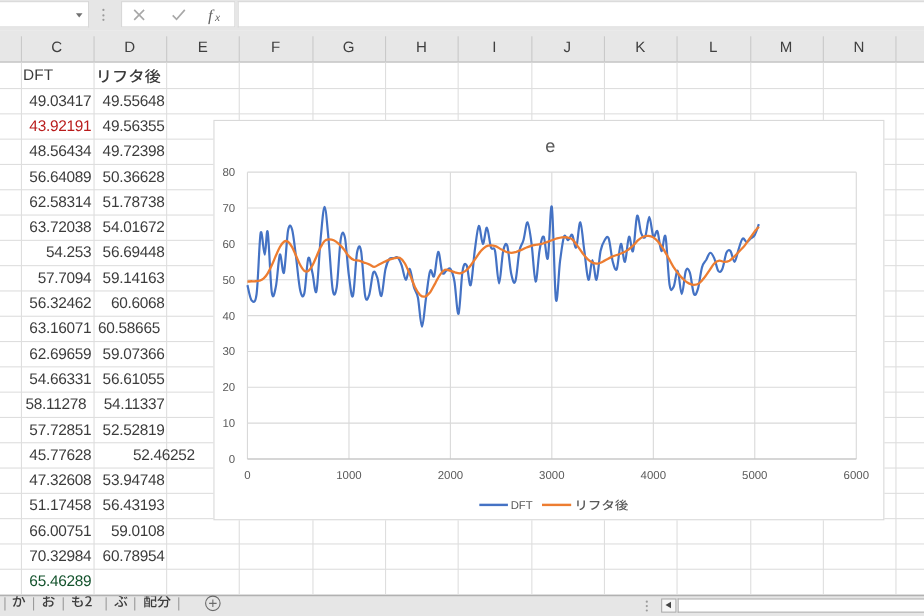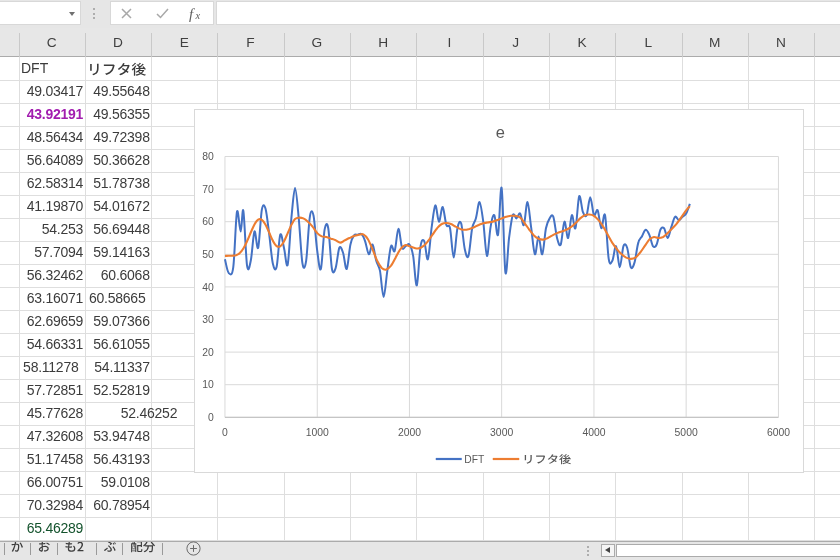--- a/index.html
+++ b/index.html
@@ -84,29 +84,29 @@
       <div class="abs" style="left:0;top:414.0px;width:840px;height:1px;background:#dedede;"></div>
       <div class="abs" style="left:0;top:437.0px;width:840px;height:1px;background:#dedede;"></div>
       <div class="abs" style="left:0;top:460.0px;width:840px;height:1px;background:#dedede;"></div>
       <div class="abs" style="left:0;top:483.0px;width:840px;height:1px;background:#dedede;"></div>
       <div class="abs" style="left:21px;top:0.0px;width:60px;height:23px;line-height:23.5px;font-size:14px;color:#3c3c3c;">DFT</div>
       <svg class="abs" style="left:87.3px;top:5.0px;" width="60" height="15" viewBox="0 0 60 15">
         <path transform="translate(0,12.5) scale(0.0148,-0.014)" fill="#3c3c3c" d="M788 766Q787 747 785 724Q784 701 784 674Q784 651 784 618Q784 584 784 551Q784 517 784 496Q784 411 777 349Q771 287 757 242Q743 198 722 164Q702 129 674 98Q642 60 600 32Q558 3 515 -16Q472 -35 435 -48L352 39Q423 57 485 88Q546 119 592 169Q618 200 635 231Q651 262 660 300Q668 338 671 387Q675 436 675 502Q675 524 675 557Q675 590 675 622Q675 654 675 674Q675 701 673 724Q671 747 669 766ZM324 758Q323 743 321 724Q320 705 320 684Q320 675 320 651Q320 626 320 592Q320 558 320 521Q320 484 320 449Q320 414 320 387Q320 361 320 349Q320 330 321 306Q323 283 324 268H209Q210 280 212 304Q213 327 213 349Q213 361 213 388Q213 415 213 449Q213 484 213 522Q213 559 213 592Q213 626 213 651Q213 675 213 684Q213 698 212 720Q211 743 209 758Z M1873 665Q1868 653 1863 638Q1859 622 1855 607Q1847 569 1834 522Q1821 475 1803 425Q1784 375 1760 328Q1736 280 1706 240Q1660 181 1602 130Q1545 79 1472 38Q1399 -2 1308 -31L1222 63Q1321 87 1393 123Q1465 158 1519 203Q1572 249 1613 301Q1648 345 1673 399Q1698 453 1715 507Q1732 562 1738 608Q1724 608 1687 608Q1649 608 1599 608Q1549 608 1495 608Q1440 608 1390 608Q1339 608 1301 608Q1263 608 1247 608Q1215 608 1187 607Q1158 606 1139 604V716Q1153 714 1172 712Q1191 711 1211 710Q1231 708 1247 708Q1261 708 1291 708Q1322 708 1362 708Q1403 708 1449 708Q1495 708 1540 708Q1586 708 1625 708Q1665 708 1693 708Q1721 708 1732 708Q1745 708 1762 710Q1780 711 1796 715Z M2421 463Q2468 435 2522 401Q2576 366 2630 329Q2684 291 2732 256Q2781 221 2816 191L2742 103Q2708 134 2660 172Q2613 210 2558 250Q2504 290 2450 326Q2397 363 2352 392ZM2884 640Q2877 628 2869 611Q2862 593 2857 578Q2842 530 2816 472Q2791 414 2755 355Q2720 295 2676 240Q2607 155 2506 77Q2406 0 2264 -54L2173 26Q2271 56 2348 99Q2424 142 2483 193Q2542 243 2586 295Q2623 339 2654 391Q2686 443 2709 495Q2733 547 2743 589H2386L2424 679H2728Q2749 679 2769 682Q2789 685 2803 690ZM2550 788Q2535 766 2521 740Q2506 714 2498 699Q2466 643 2417 576Q2367 509 2303 445Q2239 380 2163 327L2078 393Q2165 447 2227 509Q2290 571 2332 630Q2374 689 2398 734Q2407 749 2419 776Q2430 802 2436 824Z M3555 433 3641 407Q3608 348 3562 295Q3515 241 3462 196Q3409 151 3354 117Q3348 127 3337 140Q3325 153 3313 167Q3301 180 3291 188Q3371 230 3442 294Q3514 358 3555 433ZM3564 846 3647 803Q3609 757 3565 710Q3522 663 3485 629L3419 667Q3444 691 3470 722Q3497 753 3522 786Q3547 818 3564 846ZM3755 770 3840 724Q3788 669 3727 610Q3666 552 3604 498Q3542 444 3486 403L3423 445Q3464 476 3509 516Q3554 556 3599 600Q3644 643 3684 687Q3724 731 3755 770ZM3331 673 3388 734Q3426 710 3467 681Q3508 651 3544 621Q3579 591 3601 566L3540 497Q3520 523 3485 554Q3450 586 3410 617Q3370 648 3331 673ZM3743 558 3816 598Q3848 565 3879 526Q3910 487 3936 449Q3963 411 3977 379L3898 334Q3885 364 3860 403Q3835 443 3804 483Q3774 524 3743 558ZM3303 471Q3376 472 3471 473Q3566 474 3674 477Q3782 479 3889 482L3885 405Q3782 401 3678 398Q3575 394 3480 391Q3386 388 3311 386ZM3504 274Q3546 204 3616 147Q3686 91 3779 52Q3871 14 3978 -5Q3968 -15 3957 -30Q3946 -44 3936 -59Q3927 -74 3920 -86Q3810 -62 3716 -16Q3622 30 3549 96Q3476 163 3427 249ZM3527 324H3813V252H3464ZM3783 324H3800L3816 328L3876 300Q3842 218 3786 155Q3731 91 3659 44Q3588 -3 3506 -35Q3423 -68 3336 -88Q3329 -70 3316 -46Q3302 -22 3290 -7Q3371 8 3447 35Q3523 62 3589 102Q3656 142 3706 194Q3755 246 3783 311ZM3256 635 3340 604Q3306 544 3262 485Q3218 425 3169 372Q3119 320 3070 279Q3066 290 3057 306Q3047 322 3037 339Q3027 356 3019 365Q3063 399 3107 442Q3151 485 3189 535Q3228 584 3256 635ZM3235 844 3319 811Q3289 768 3249 724Q3209 680 3166 640Q3123 600 3080 569Q3074 579 3065 592Q3056 604 3046 617Q3037 630 3029 638Q3067 665 3106 700Q3145 734 3179 772Q3213 810 3235 844ZM3168 436 3247 515 3257 511V-87H3168Z"></path>
       </svg>
       <div class="abs" style="left:18.5px;top:23.0px;width:64.6px;height:23px;line-height:23.5px;font-size:14px;letter-spacing:-0.25px;color:#3c3c3c;text-align:right;">49.03417</div>
       <div class="abs" style="left:84.8px;top:23.0px;width:64.9px;height:23px;line-height:23.5px;font-size:14px;letter-spacing:-0.25px;color:#3c3c3c;text-align:right;">49.55648</div>
-      <div class="abs" style="left:18.5px;top:46.0px;width:64.6px;height:23px;line-height:23.5px;font-size:14px;letter-spacing:-0.25px;color:#a21caf;text-align:right;font-weight:bold;">43.92191</div>
+      <div class="abs" style="left:18.5px;top:46.0px;width:64.6px;height:23px;line-height:23.5px;font-size:14px;letter-spacing:-0.25px;color:#b91c1c;text-align:right;">43.92191</div>
       <div class="abs" style="left:84.8px;top:46.0px;width:64.9px;height:23px;line-height:23.5px;font-size:14px;letter-spacing:-0.25px;color:#3c3c3c;text-align:right;">49.56355</div>
       <div class="abs" style="left:18.5px;top:69.0px;width:64.6px;height:23px;line-height:23.5px;font-size:14px;letter-spacing:-0.25px;color:#3c3c3c;text-align:right;">48.56434</div>
       <div class="abs" style="left:84.8px;top:69.0px;width:64.9px;height:23px;line-height:23.5px;font-size:14px;letter-spacing:-0.25px;color:#3c3c3c;text-align:right;">49.72398</div>
       <div class="abs" style="left:18.5px;top:92.0px;width:64.6px;height:23px;line-height:23.5px;font-size:14px;letter-spacing:-0.25px;color:#3c3c3c;text-align:right;">56.64089</div>
       <div class="abs" style="left:84.8px;top:92.0px;width:64.9px;height:23px;line-height:23.5px;font-size:14px;letter-spacing:-0.25px;color:#3c3c3c;text-align:right;">50.36628</div>
       <div class="abs" style="left:18.5px;top:115.0px;width:64.6px;height:23px;line-height:23.5px;font-size:14px;letter-spacing:-0.25px;color:#3c3c3c;text-align:right;">62.58314</div>
       <div class="abs" style="left:84.8px;top:115.0px;width:64.9px;height:23px;line-height:23.5px;font-size:14px;letter-spacing:-0.25px;color:#3c3c3c;text-align:right;">51.78738</div>
-      <div class="abs" style="left:18.5px;top:138.0px;width:64.6px;height:23px;line-height:23.5px;font-size:14px;letter-spacing:-0.25px;color:#3c3c3c;text-align:right;">41.19870</div>
+      <div class="abs" style="left:18.5px;top:138.0px;width:64.6px;height:23px;line-height:23.5px;font-size:14px;letter-spacing:-0.25px;color:#3c3c3c;text-align:right;">63.72038</div>
       <div class="abs" style="left:84.8px;top:138.0px;width:64.9px;height:23px;line-height:23.5px;font-size:14px;letter-spacing:-0.25px;color:#3c3c3c;text-align:right;">54.01672</div>
       <div class="abs" style="left:18.5px;top:161.0px;width:64.6px;height:23px;line-height:23.5px;font-size:14px;letter-spacing:-0.25px;color:#3c3c3c;text-align:right;">54.253</div>
       <div class="abs" style="left:84.8px;top:161.0px;width:64.9px;height:23px;line-height:23.5px;font-size:14px;letter-spacing:-0.25px;color:#3c3c3c;text-align:right;">56.69448</div>
       <div class="abs" style="left:18.5px;top:184.0px;width:64.6px;height:23px;line-height:23.5px;font-size:14px;letter-spacing:-0.25px;color:#3c3c3c;text-align:right;">57.7094</div>
       <div class="abs" style="left:84.8px;top:184.0px;width:64.9px;height:23px;line-height:23.5px;font-size:14px;letter-spacing:-0.25px;color:#3c3c3c;text-align:right;">59.14163</div>
       <div class="abs" style="left:18.5px;top:207.0px;width:64.6px;height:23px;line-height:23.5px;font-size:14px;letter-spacing:-0.25px;color:#3c3c3c;text-align:right;">56.32462</div>
       <div class="abs" style="left:84.8px;top:207.0px;width:64.9px;height:23px;line-height:23.5px;font-size:14px;letter-spacing:-0.25px;color:#3c3c3c;text-align:right;">60.6068</div>
       <div class="abs" style="left:18.5px;top:230.0px;width:64.6px;height:23px;line-height:23.5px;font-size:14px;letter-spacing:-0.25px;color:#3c3c3c;text-align:right;">63.16071</div>
       <div class="abs" style="left:84.8px;top:230.0px;width:64.9px;height:23px;line-height:23.5px;font-size:14px;letter-spacing:-0.25px;color:#3c3c3c;text-align:center;">60.58665</div>
       <div class="abs" style="left:18.5px;top:253.0px;width:64.6px;height:23px;line-height:23.5px;font-size:14px;letter-spacing:-0.25px;color:#3c3c3c;text-align:right;">62.69659</div>

